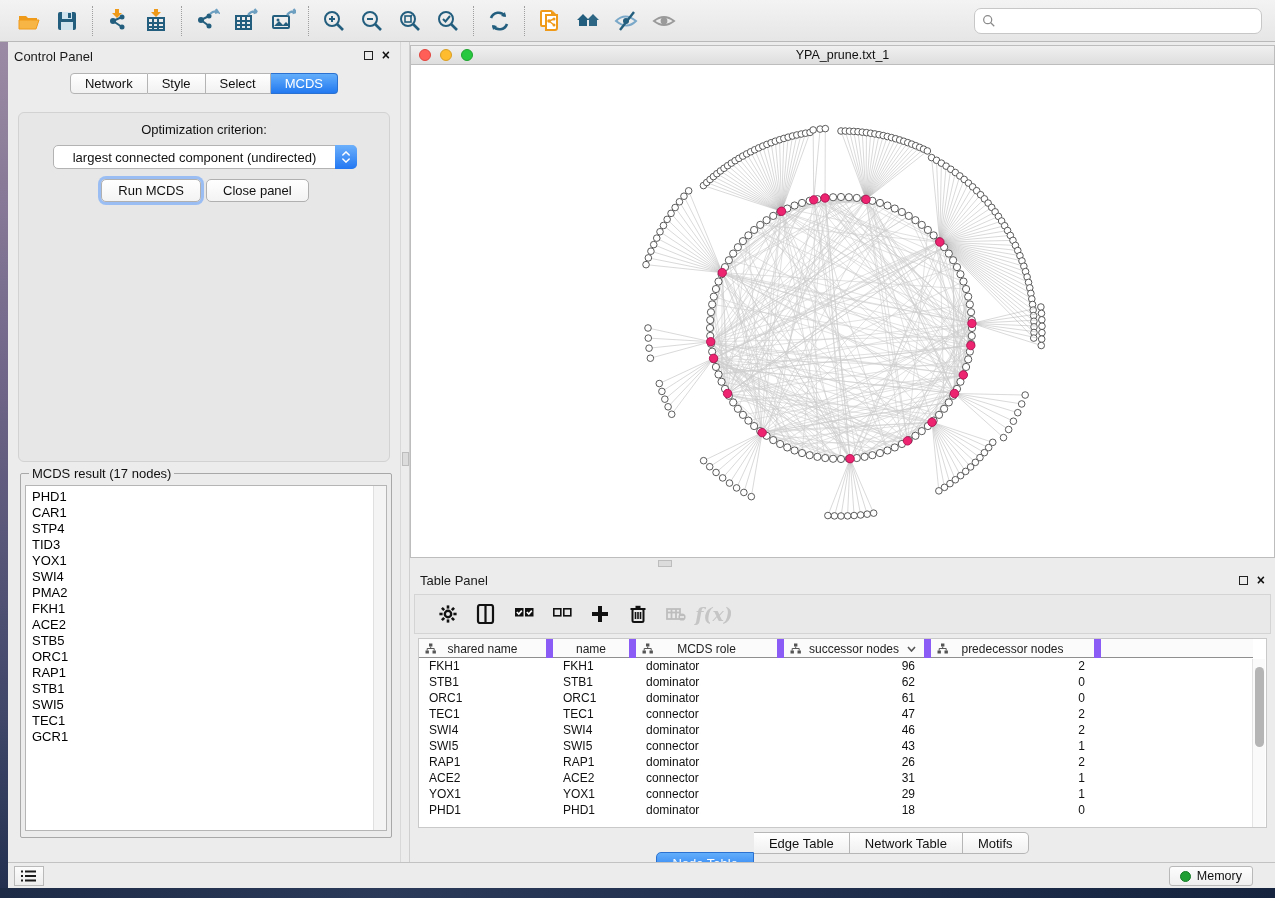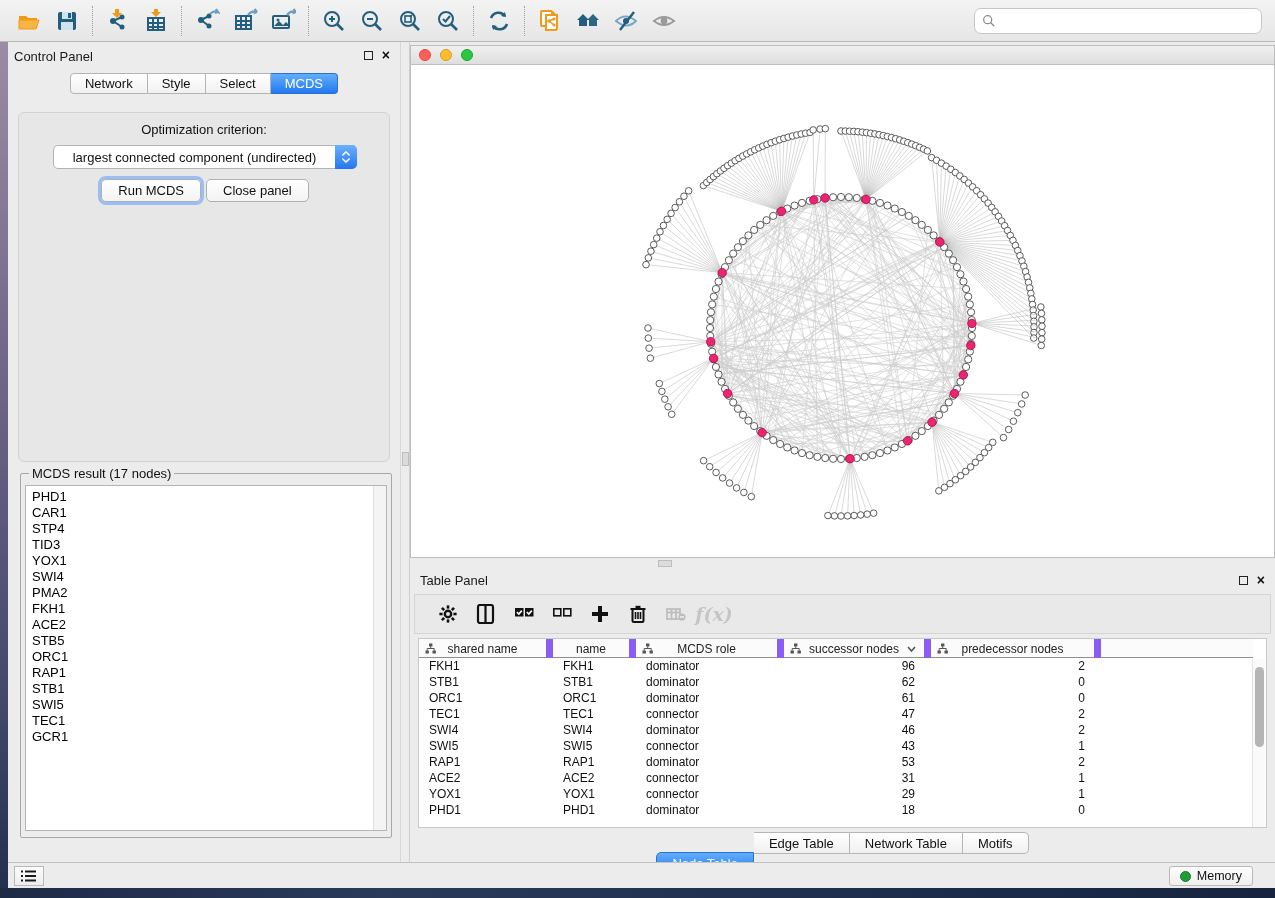--- a/index.html
+++ b/index.html
@@ -343,20 +343,21 @@
     </fieldset>
   </div>
 </div>
 
 <div class="abs split-v">
     <div class="handle"></div>
   </div>
 
 <div class="abs net-region">
   <div class="net-titlebar">
+    <span class="net-title">YPA_prune.txt_1</span>
     <span class="tlight tl-red"></span>
     <span class="tlight tl-yellow"></span>
     <span class="tlight tl-green"></span>
   </div>
   <div class="net-canvas">
     <svg id="net-svg" width="863" height="491" viewBox="0 0 863 491">
         <g stroke="#9a9a9a" stroke-width="0.6" opacity="0.5">
           <line x1="370.5272445341194" y1="146.2781453313238" x2="476.4532402025722" y2="385.48712779178936"></line>
           <line x1="370.5272445341194" y1="146.2781453313238" x2="322.18911356793103" y2="188.58351817821853"></line>
           <line x1="370.5272445341194" y1="146.2781453313238" x2="317.8926533285104" y2="330.77125365727306"></line>
@@ -1273,21 +1274,21 @@
           <div class="g-cell txt" style="width: 134px;">SWI5</div>
           <div class="g-cell txt" style="width: 83px;">SWI5</div>
           <div class="g-cell txt" style="width: 148px;">connector</div>
           <div class="g-cell num" style="width: 147px;">43</div>
           <div class="g-cell num" style="width: 170px;">1</div>
         </div>
         <div class="g-row">
           <div class="g-cell txt" style="width: 134px;">RAP1</div>
           <div class="g-cell txt" style="width: 83px;">RAP1</div>
           <div class="g-cell txt" style="width: 148px;">dominator</div>
-          <div class="g-cell num" style="width: 147px;">53</div>
+          <div class="g-cell num" style="width: 147px;">26</div>
           <div class="g-cell num" style="width: 170px;">2</div>
         </div>
         <div class="g-row">
           <div class="g-cell txt" style="width: 134px;">ACE2</div>
           <div class="g-cell txt" style="width: 83px;">ACE2</div>
           <div class="g-cell txt" style="width: 148px;">connector</div>
           <div class="g-cell num" style="width: 147px;">31</div>
           <div class="g-cell num" style="width: 170px;">1</div>
         </div>
         <div class="g-row">

